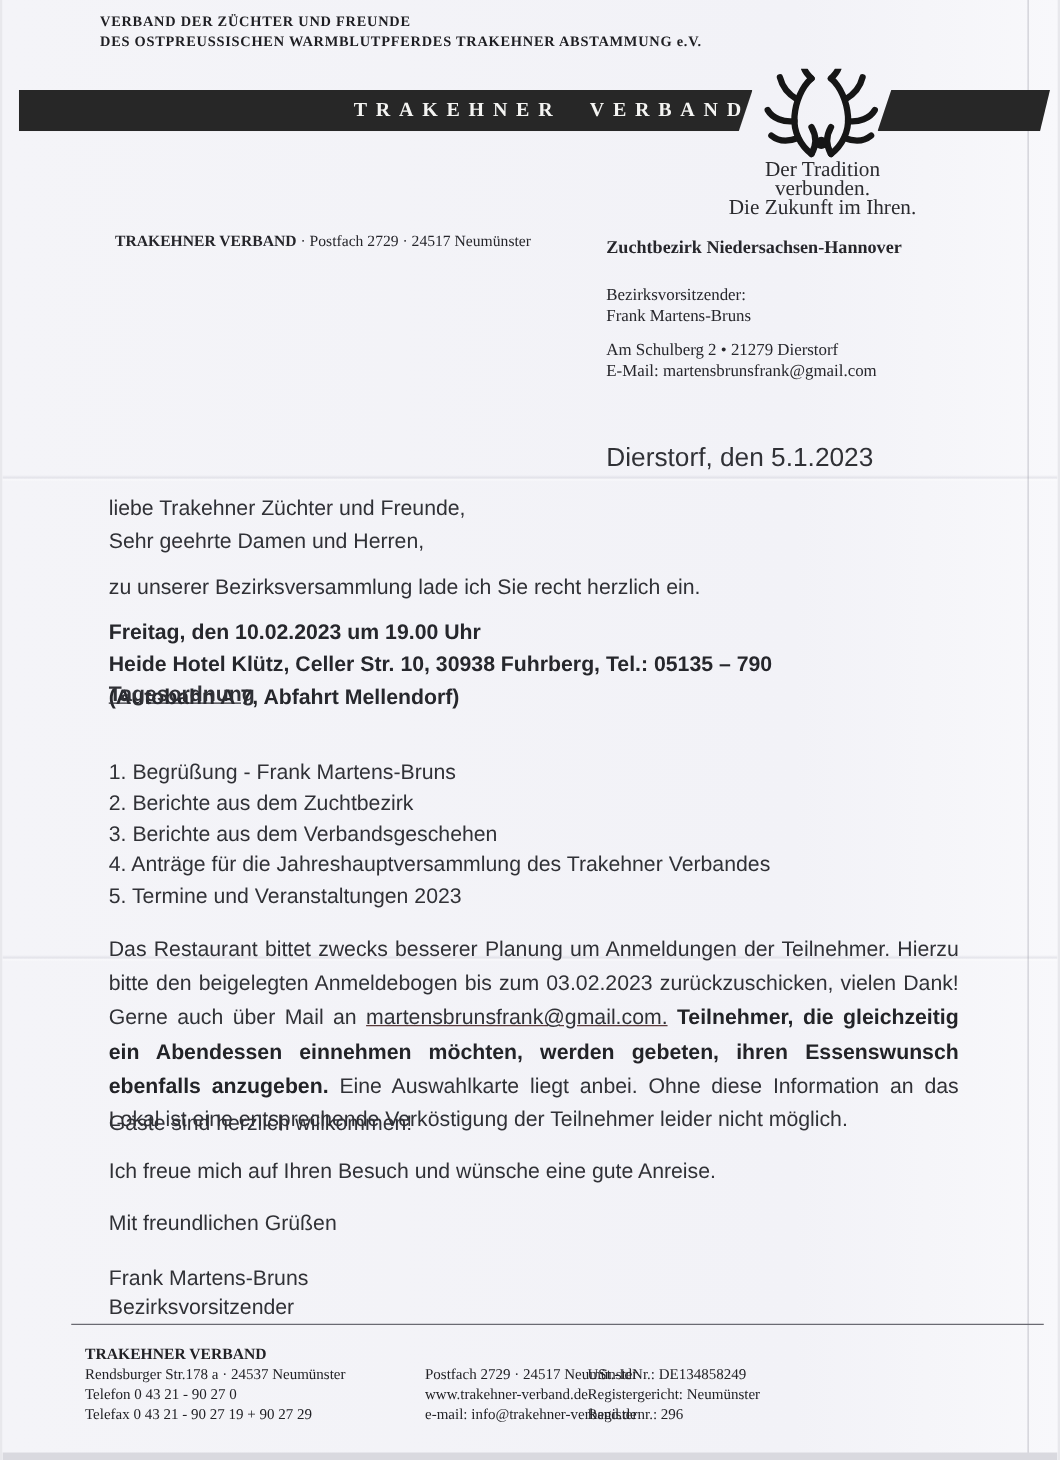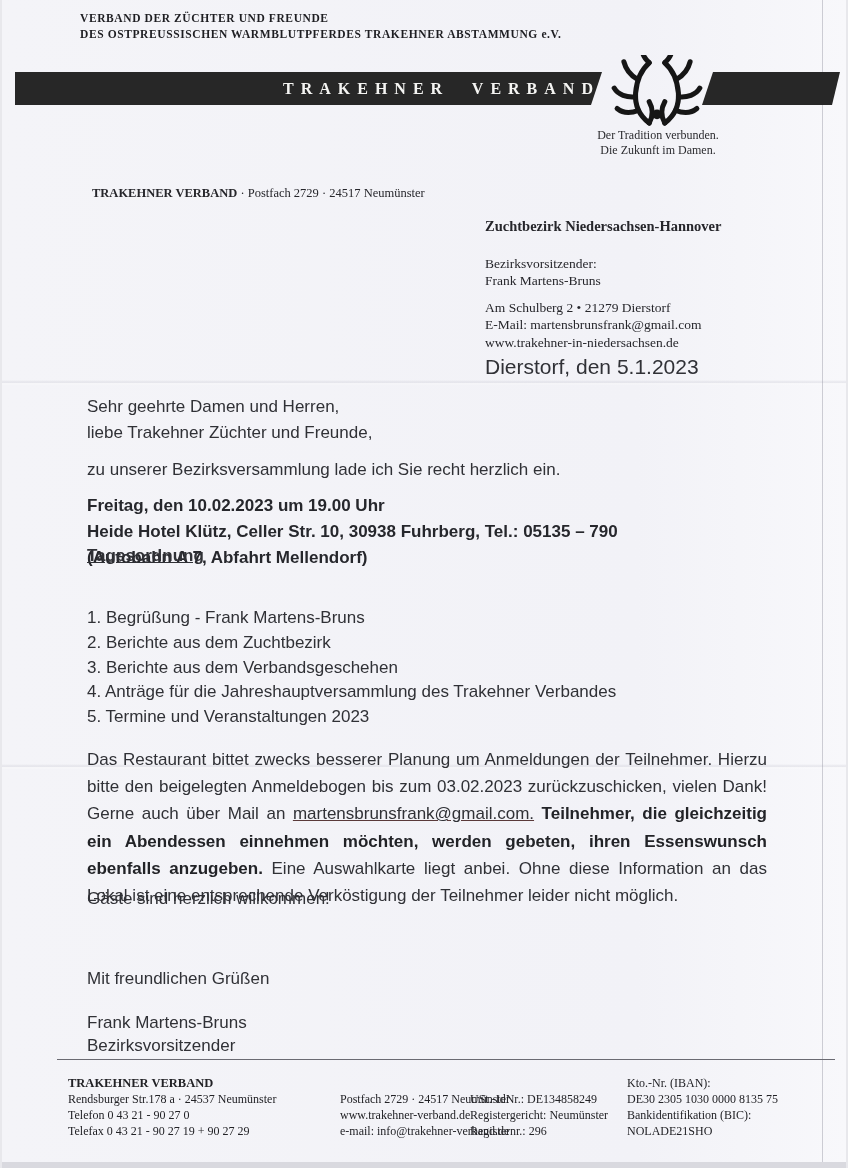--- a/index.html
+++ b/index.html
@@ -20,27 +20,27 @@
   .org-line{position:absolute;left:78px;font-family:"Liberation Serif",serif;font-weight:bold;
     font-size:11.5px;letter-spacing:0.6px;color:#1e1e22;white-space:nowrap;}
   .bar-seg{position:absolute;top:72px;height:33px;background:#272727;}
   .bar-seg1{left:13px;width:587px;clip-path:polygon(0 0,100% 0,calc(100% - 11px) 100%,0 100%);}
   .bar-seg2{left:700px;width:138px;clip-path:polygon(11px 0,100% 0,calc(100% - 8px) 100%,0 100%);}
   .bar-title{position:absolute;left:0;top:0;width:100%;height:33px;line-height:34px;
     padding-left:268px;box-sizing:border-box;font-family:"Liberation Serif",serif;font-weight:bold;
     font-size:16px;letter-spacing:7px;word-spacing:12px;color:#f4f4f2;white-space:nowrap;}
   .logo-wrap{position:absolute;left:601px;top:55px;width:108px;height:72px;}
   .tagline{position:absolute;left:576px;top:128px;width:160px;text-align:center;
-    font-family:"Liberation Serif",serif;font-size:12px;line-height:15px;color:#2a2a2e;}
+    font-family:"Liberation Serif",serif;font-size:17px;line-height:15px;color:#2a2a2e;}
   
   .sender-line{position:absolute;left:90px;top:186px;font-family:"Liberation Serif",serif;
     font-size:12.5px;color:#26262b;white-space:nowrap;}
   .sender-line b{font-weight:bold;}
   .contact{position:absolute;left:483px;top:190px;font-family:"Liberation Serif",serif;
-    font-size:13.5px;line-height:17.5px;color:#26262b;margin-top:28px;}
+    font-size:13.5px;line-height:17.5px;color:#26262b;}
   .contact .district{font-weight:bold;font-size:14.5px;margin-bottom:19px;}
   .contact .gap{height:9px;}
   .dateline{position:absolute;left:483px;top:355px;font-size:21px;color:#303136;}
   
   .body-text{position:absolute;left:85px;width:680px;font-size:17px;color:#303136;}
   .salutation{top:394px;line-height:26px;}
   .invite{top:460px;}
   .event{top:493px;font-weight:bold;line-height:26px;color:#26272c;}
   .agenda-title{top:546px;font-weight:bold;text-decoration:underline;}
   .agenda-items{top:606px;line-height:24.8px;}
@@ -100,40 +100,39 @@
           <path d="M35,25 C28,21 23,15 21,7"></path>
           <path d="M47,8 C44,5 42,3 41,0"></path>
           <path d="M47,70 C51,63 51,55 47,48"></path>
         </g>
       </g>
       <circle cx="55" cy="61" r="5" fill="#161616"></circle>
     </svg>
   </div>
   <div class="tagline">
     <div>Der Tradition verbunden.</div>
-    <div>Die Zukunft im Damen.</div>
+    <div>Die Zukunft im Ihren.</div>
   </div>
 
   <div class="sender-line"><b>TRAKEHNER VERBAND</b><span> · Postfach 2729 · 24517 Neumünster</span></div>
 
   <div class="contact">
     <div class="district">Zuchtbezirk Niedersachsen-Hannover</div>
     <div>Bezirksvorsitzender:</div>
     <div>Frank Martens-Bruns</div>
     <div class="gap"></div>
     <div>Am Schulberg 2 • 21279 Dierstorf</div>
     <div>E-Mail:   martensbrunsfrank@gmail.com</div>
-    <div>www.trakehner-in-niedersachsen.de</div>
   </div>
 
   <div class="dateline">Dierstorf, den 5.1.2023</div>
 
   <div class="body-text salutation">
+    <div>liebe Trakehner Züchter und Freunde,</div>
     <div>Sehr geehrte Damen und Herren,</div>
-    <div>liebe Trakehner Züchter und Freunde,</div>
   </div>
 
   <div class="body-text invite">zu unserer Bezirksversammlung lade ich Sie recht herzlich ein.</div>
 
   <div class="body-text event">
     <div>Freitag, den 10.02.2023 um 19.00 Uhr</div>
     <div>Heide Hotel Klütz, Celler Str. 10, 30938 Fuhrberg, Tel.: 05135 – 790</div>
     <div>(Autobahn A 7, Abfahrt Mellendorf)</div>
   </div>
 
@@ -142,20 +141,21 @@
     <div>1. Begrüßung - Frank Martens-Bruns</div>
     <div>2. Berichte aus dem Zuchtbezirk</div>
     <div>3. Berichte aus dem Verbandsgeschehen</div>
     <div>4. Anträge für die Jahreshauptversammlung des Trakehner Verbandes</div>
     <div>5. Termine und Veranstaltungen 2023</div>
   </div>
 
   <div class="body-text paragraph"><span>Das Restaurant bittet zwecks besserer Planung um Anmeldungen der Teilnehmer. Hierzu bitte den beigelegten Anmeldebogen bis zum 03.02.2023 zurückzuschicken, vielen Dank! Gerne auch über Mail an </span><span class="u">martensbrunsfrank@gmail.com.</span><b> Teilnehmer, die gleichzeitig ein Abendessen einnehmen möchten, werden gebeten, ihren Essenswunsch ebenfalls anzugeben.</b><span> Eine Auswahlkarte liegt anbei. Ohne diese Information an das Lokal ist eine entsprechende Verköstigung der Teilnehmer leider nicht möglich.</span></div>
 
   <div class="body-text guests">Gäste sind herzlich willkommen!</div>
+  <div class="body-text closing">Ich freue mich auf Ihren Besuch und wünsche eine gute Anreise.</div>
   <div class="body-text regards">Mit freundlichen Grüßen</div>
   <div class="body-text sig-name">Frank Martens-Bruns</div>
   <div class="body-text sig-role">Bezirksvorsitzender</div>
 
   <div class="footer-rule"></div>
 
   <div class="fcol fcol1">
     <div class="b">TRAKEHNER VERBAND</div>
     <div>Rendsburger Str.178 a · 24537 Neumünster</div>
     <div>Telefon 0 43 21 - 90 27 0</div>
@@ -167,20 +167,14 @@
     <div>www.trakehner-verband.de</div>
     <div>e-mail: info@trakehner-verband.de</div>
   </div>
 
   <div class="fcol fcol3">
     <div>USt.-IdNr.: DE134858249</div>
     <div>Registergericht: Neumünster</div>
     <div>Registernr.: 296</div>
   </div>
 
-  <div class="fcol fcol4">
-    <div>Kto.-Nr. (IBAN):</div>
-    <div>DE30 2305 1030 0000 8135 75</div>
-    <div>Bankidentifikation (BIC):</div>
-    <div>NOLADE21SHO</div>
-  </div>
 
 </div>
 
 </body></html>

